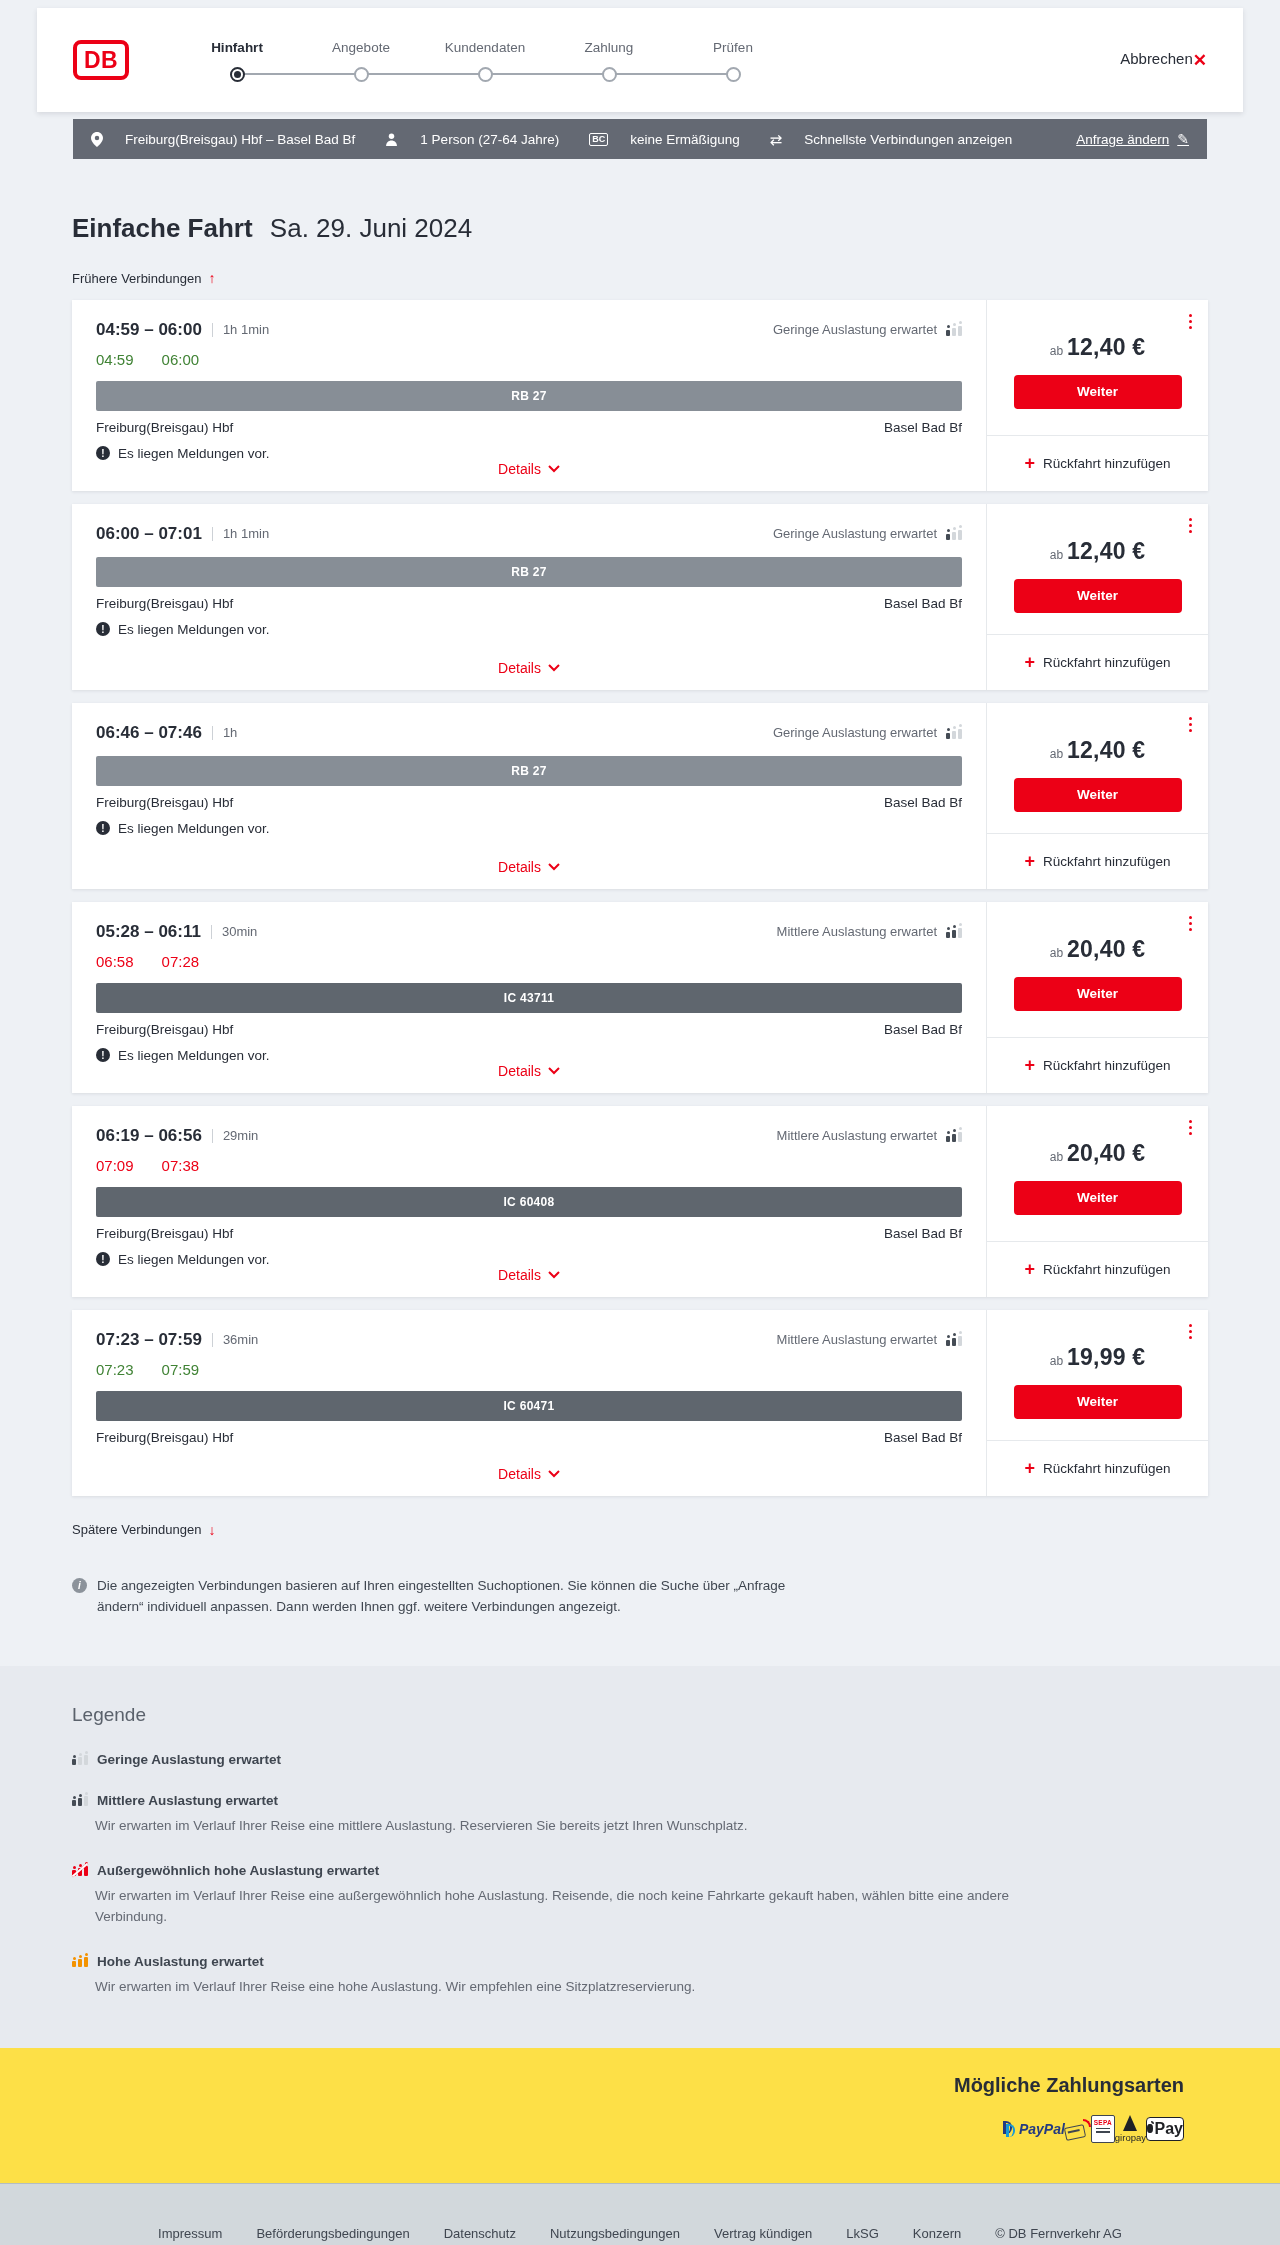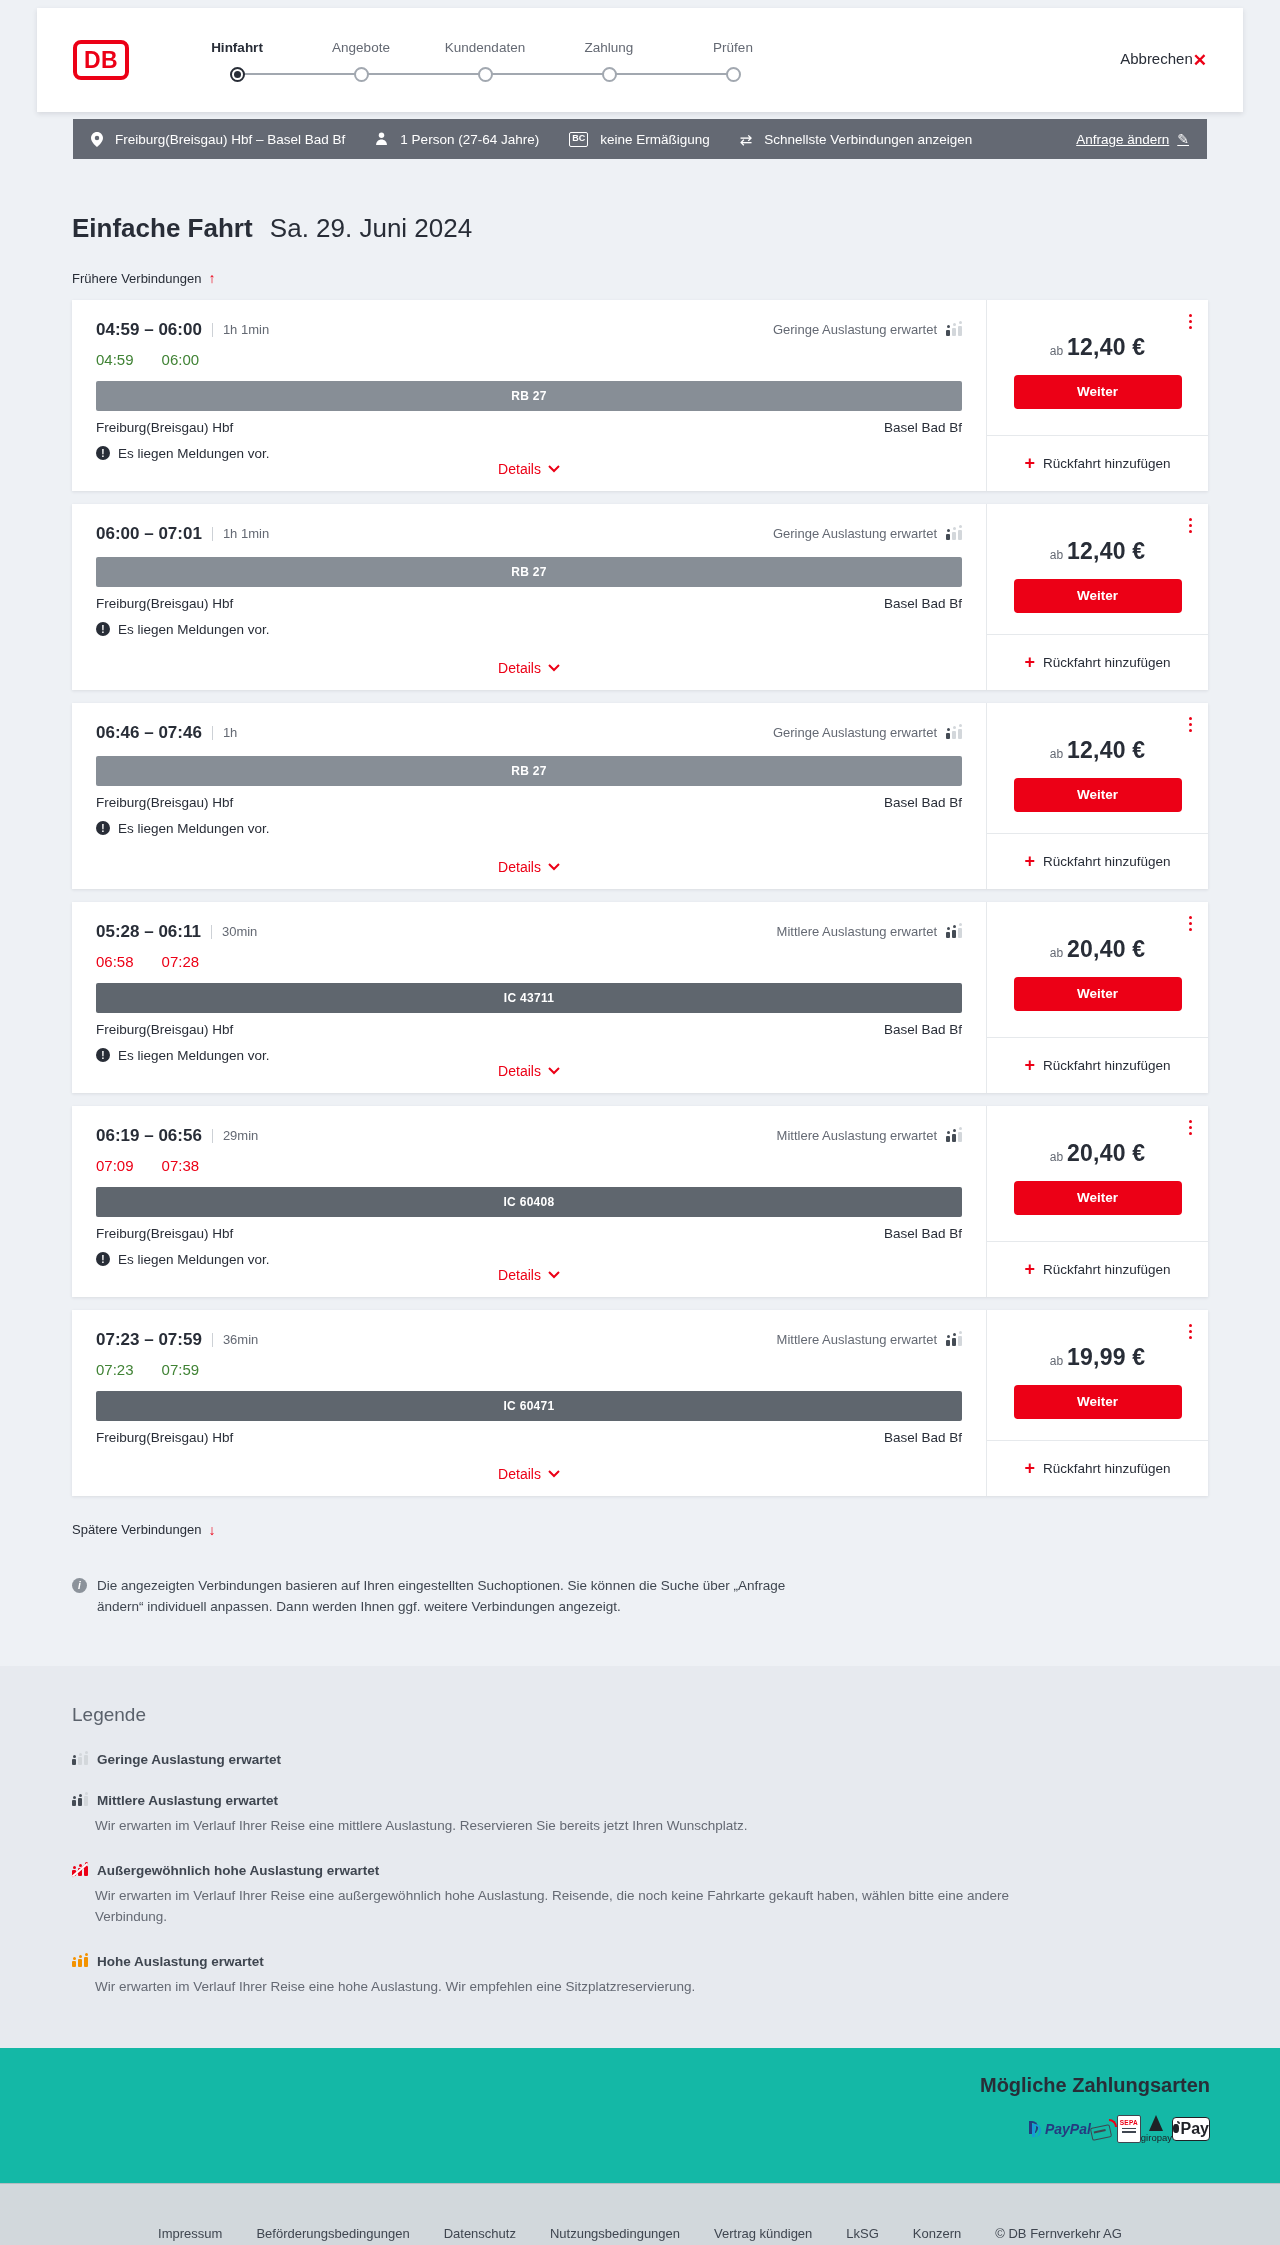--- a/index.html
+++ b/index.html
@@ -35,21 +35,21 @@
   .cancel { margin-left:auto; background:none; border:none; cursor:pointer;
             display:flex; align-items:flex-start; font-size:15px; color:#282d37;
             font-family:"Liberation Sans", sans-serif; }
   .x-icon { color:#ec0016; font-size:17px; font-weight:700; }
 
   
   .query-bar {
     margin:7px 73px 0; height:40px; background:#646973; color:#fff;
     display:flex; align-items:center; padding:0 18px; gap:30px; font-size:13.5px;
   }
-  .q-item { display:flex; gap:12px; white-space:nowrap; }
+  .q-item { display:flex; align-items:center; gap:22px; white-space:nowrap; }
   .bc-badge { border:1px solid #fff; border-radius:2px; font-size:9px; font-weight:700;
               padding:1px 2px; line-height:1; }
   .swap-icon { font-size:15px; line-height:1; }
   .q-edit { margin-left:auto; background:none; border:none; color:#fff; cursor:pointer;
             display:flex; align-items:center; gap:8px; font-size:13.5px;
             font-family:"Liberation Sans", sans-serif;text-decoration:underline; }
   .pencil-icon { font-size:14px; }
 
   
   .content { padding:0 72px; }
@@ -135,21 +135,21 @@
   .legend { background:#e7eaef; margin-top:2px; padding:38px 72px 50px; }
   .legend-title { font-size:19px; font-weight:400; color:#5a616b; }
   .legend-item { margin-top:26px; }
   .legend-head { display:flex; align-items:center; gap:9px; font-size:13.5px; font-weight:700;
                  color:#3f4650; }
   .legend-head .occ-icon { margin-left:0; }
   .legend-desc { margin:8px 0 0 23px; font-size:13.5px; color:#646973; line-height:1.55;
                  max-width:960px; }
 
   
-  .payment { background:#14b8a6; padding:26px 70px 40px; text-align:right; }
+  .payment { background:#fde047; padding:26px 96px 40px; text-align:right; }
   .payment-title { font-size:20px; font-weight:800; color:#282d37; }
   .pay-icons { margin-top:18px; display:flex; justify-content:flex-end; align-items:center; }
   .pay-paypal { display:flex; align-items:center; gap:3px; font-style:italic; font-weight:700;
                 font-size:14px; color:#253b80; }
   .pp-mark { position:relative; width:13px; height:16px; }
   .pp-mark i { position:absolute; width:9px; height:13px; border:2.5px solid #253b80;
                border-left-width:3px; border-radius:0 6px 6px 0; border-bottom:none; top:0; left:0; }
   .pp-mark i:last-child { border-color:#179bd7; left:3px; top:3px; }
   .pay-card { width:26px; height:20px; position:relative; }
   .pay-card .cc { position:absolute; left:0; bottom:0; width:20px; height:13px;

